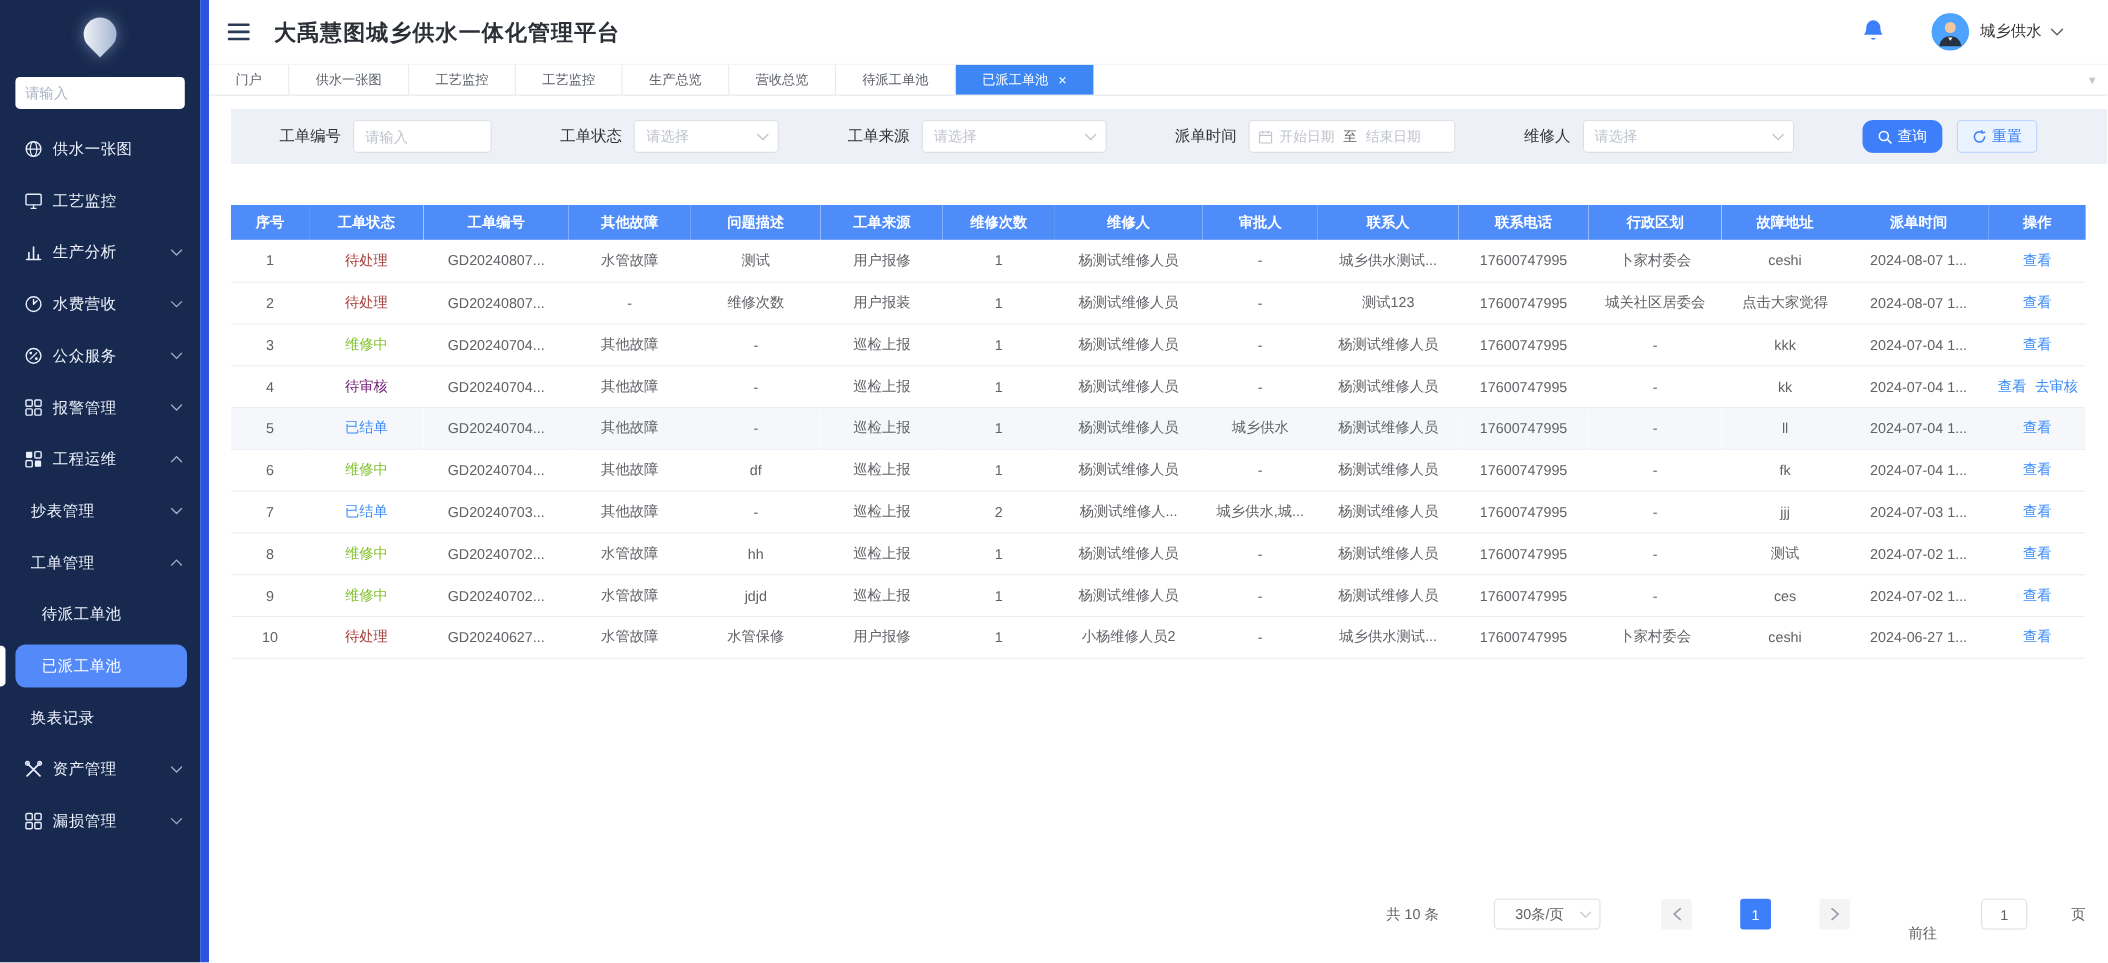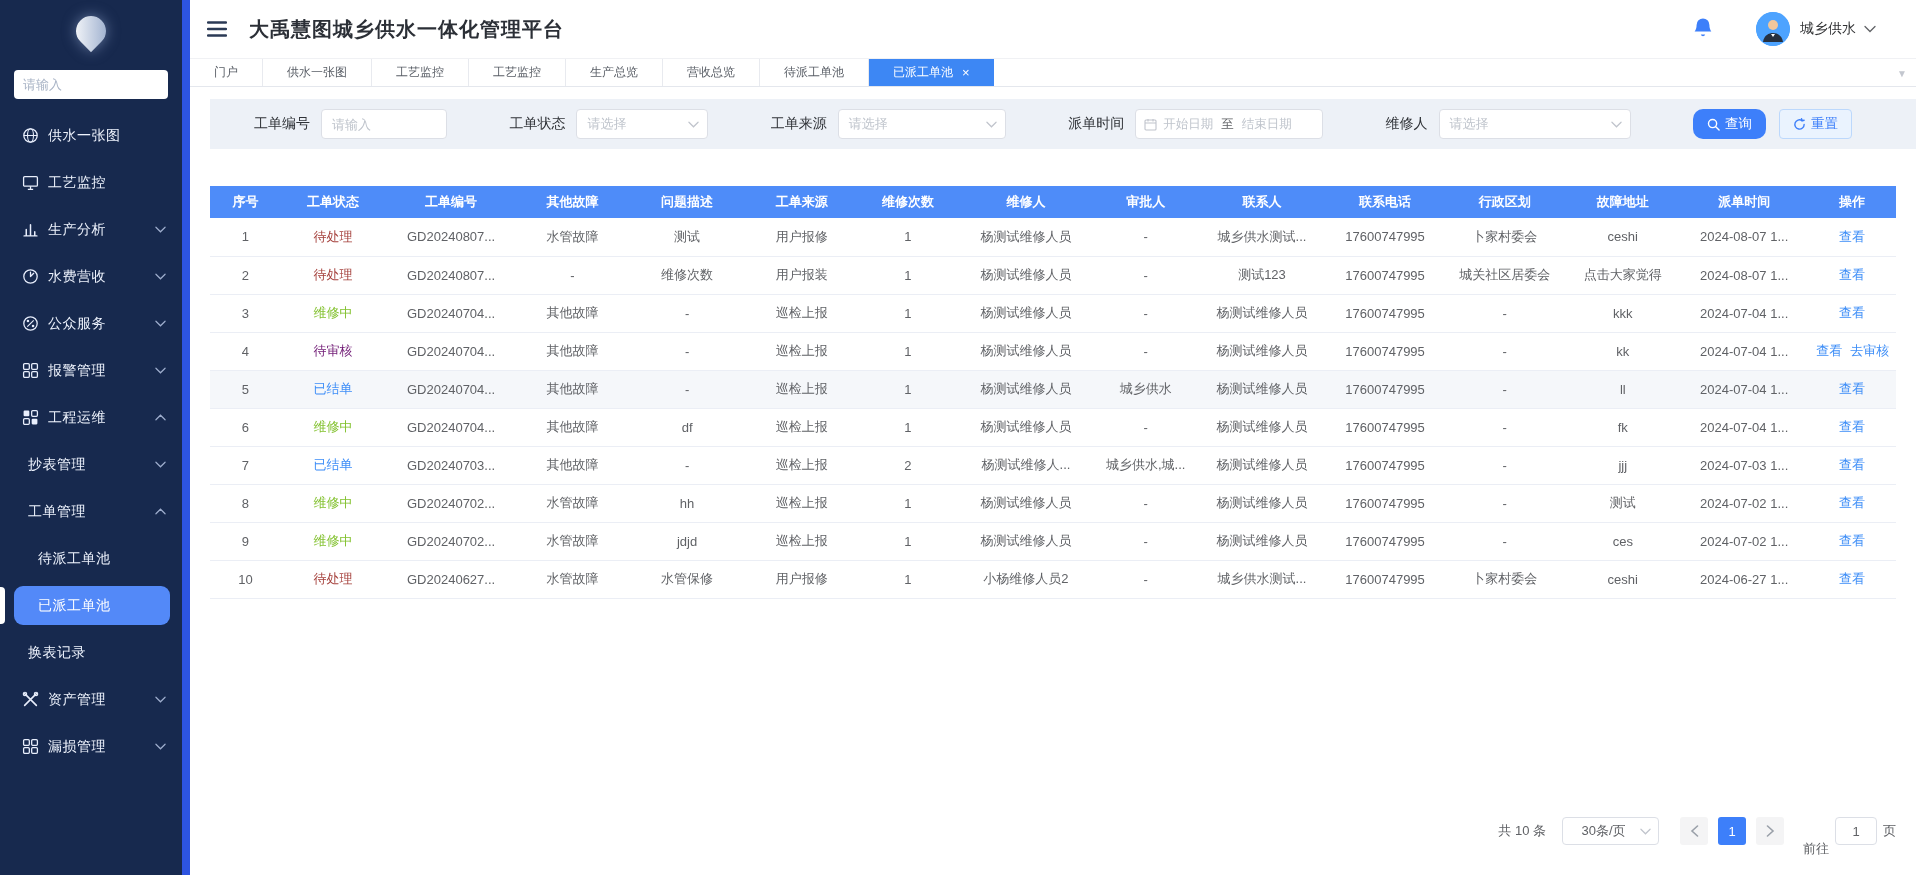--- a/index.html
+++ b/index.html
@@ -71,21 +71,21 @@
   .btn-plain { background:#EAF3FE; color:#3D7FFA; border-color:#BCD8FC; margin-left:13px; }
 
   
   .grid { margin:37px 20px 0 20px; width:1686px; border-collapse:collapse; table-layout:fixed; }
   .grid thead th { background:#4E8CF9; color:#fff; font-size:13px; font-weight:bold; height:32px; text-align:center; padding:0 4px; white-space:nowrap; overflow:hidden; }
   .grid tbody td { height:38px; font-size:13px; color:#606266; text-align:center; border-bottom:1px solid #ebeef5; padding:0 4px; white-space:nowrap; overflow:hidden; }
   .grid tbody tr.shaded { background:#f5f7fa; }
   .cell-link { color:#3E8EF7; cursor:pointer; margin:0 4px; text-decoration:none; }
 
   
-  .pager { position:absolute; right:20px; bottom:17px; display:flex; align-items:center; font-size:13px; color:#606266; }
+  .pager { position:absolute; right:20px; bottom:17px; display:flex; align-items:center; font-size:13px; color:#606266;gap:34px; }
   .pg-total { margin-right:16px; }
   .pg-select { position:relative; width:97px; height:28px; border:1px solid #dcdfe6; border-radius:4px; background:#fff; display:flex; align-items:center; justify-content:center; padding-right:14px; cursor:pointer; color:#606266; margin-right:16px; }
   .pg-select .sel-chev { position:absolute; right:7px; top:10px; width:11px; color:#c0c4cc; }
   .pg-select .sel-chev svg { width:11px; height:7px; display:block; }
   .pg-btn { width:28px; height:28px; border:none; border-radius:3px; background:#f4f4f5; color:#9aa0a9; display:inline-flex; align-items:center; justify-content:center; cursor:pointer; margin:0 5px; }
   .pg-btn svg { width:9px; height:12px; }
   .pg-num { width:28px; height:28px; border:none; border-radius:3px; background:#3D7FFA; color:#fff; font-size:13px; cursor:pointer; margin:0 5px; }
   .pg-goto { margin-left:14px; margin-right:6px;margin-top:36px; }
   .pg-input { width:42px; height:28px; border:1px solid #dcdfe6; border-radius:4px; text-align:center; font-size:13px; color:#606266; outline:none; margin-right:6px; }
 </style>

